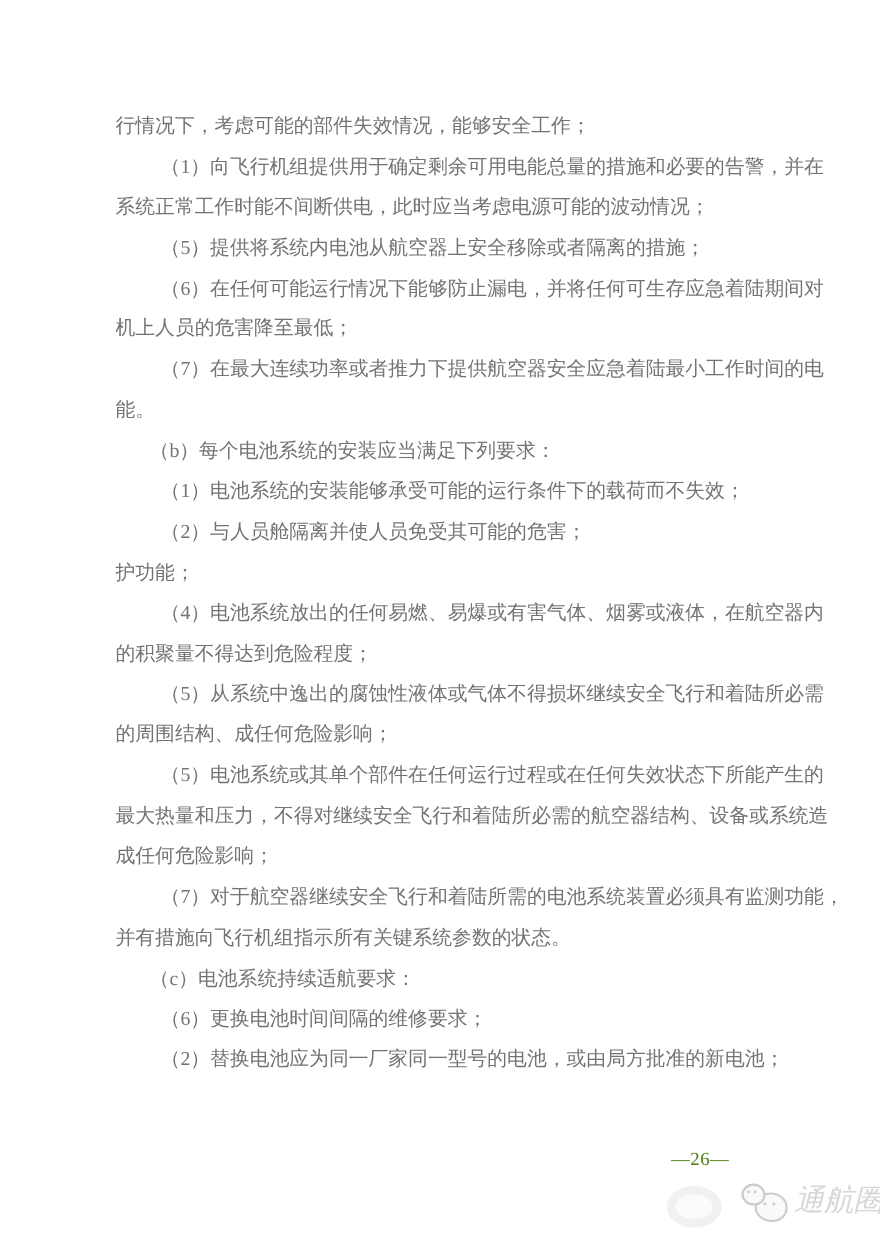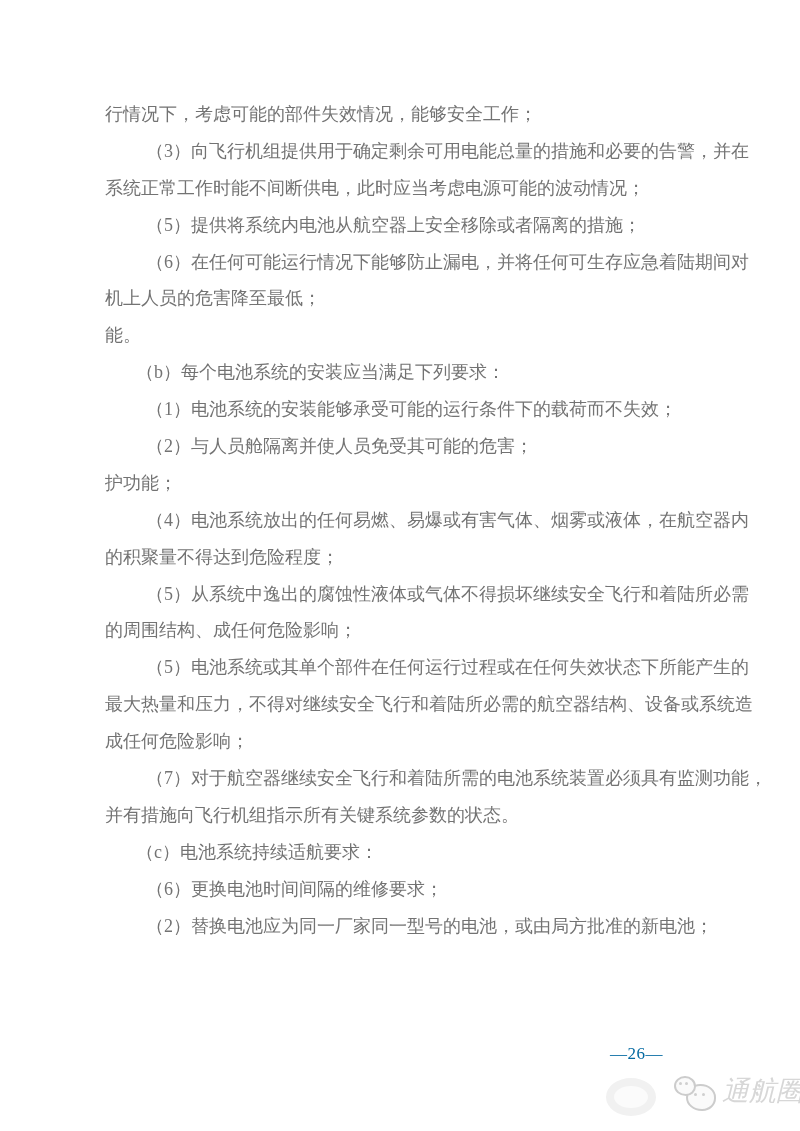--- a/index.html
+++ b/index.html
@@ -35,21 +35,21 @@
     white-space: nowrap;
   }
   .ind-item   { padding-left: 41px; }
   .ind-letter { padding-left: 31px; }
 
   .page-number {
     position: absolute;
     left: 610px;
     top: 1044px;
     font-size: 17px;
-    color: #0369a1;
+    color: #4d7c0f;
     letter-spacing: 0.5px;
   }
 
   
   .watermark {
     position: absolute;
     left: 600px;
     top: 1070px;
     width: 200px;
     height: 50px;
@@ -95,25 +95,26 @@
     font-family: "Liberation Sans", "DejaVu Sans", sans-serif;
   }
 </style>
 </head>
 <body>
 
 <div class="page">
 
   <main class="body-text">
       <div class="ln">行情况下，考虑可能的部件失效情况，能够安全工作；</div>
-      <div class="ln ind-item">（3）向飞行机组提供用于确定剩余可用电能总量的措施和必要的告警，并在</div>
+      <div class="ln ind-item">（1）向飞行机组提供用于确定剩余可用电能总量的措施和必要的告警，并在</div>
       <div class="ln">系统正常工作时能不间断供电，此时应当考虑电源可能的波动情况；</div>
       <div class="ln ind-item">（5）提供将系统内电池从航空器上安全移除或者隔离的措施；</div>
       <div class="ln ind-item">（6）在任何可能运行情况下能够防止漏电，并将任何可生存应急着陆期间对</div>
       <div class="ln">机上人员的危害降至最低；</div>
+      <div class="ln ind-item">（7）在最大连续功率或者推力下提供航空器安全应急着陆最小工作时间的电</div>
       <div class="ln">能。</div>
       <div class="ln ind-letter">（b）每个电池系统的安装应当满足下列要求：</div>
       <div class="ln ind-item">（1）电池系统的安装能够承受可能的运行条件下的载荷而不失效；</div>
       <div class="ln ind-item">（2）与人员舱隔离并使人员免受其可能的危害；</div>
       <div class="ln">护功能；</div>
       <div class="ln ind-item">（4）电池系统放出的任何易燃、易爆或有害气体、烟雾或液体，在航空器内</div>
       <div class="ln">的积聚量不得达到危险程度；</div>
       <div class="ln ind-item">（5）从系统中逸出的腐蚀性液体或气体不得损坏继续安全飞行和着陆所必需</div>
       <div class="ln">的周围结构、成任何危险影响；</div>
       <div class="ln ind-item">（5）电池系统或其单个部件在任何运行过程或在任何失效状态下所能产生的</div>

